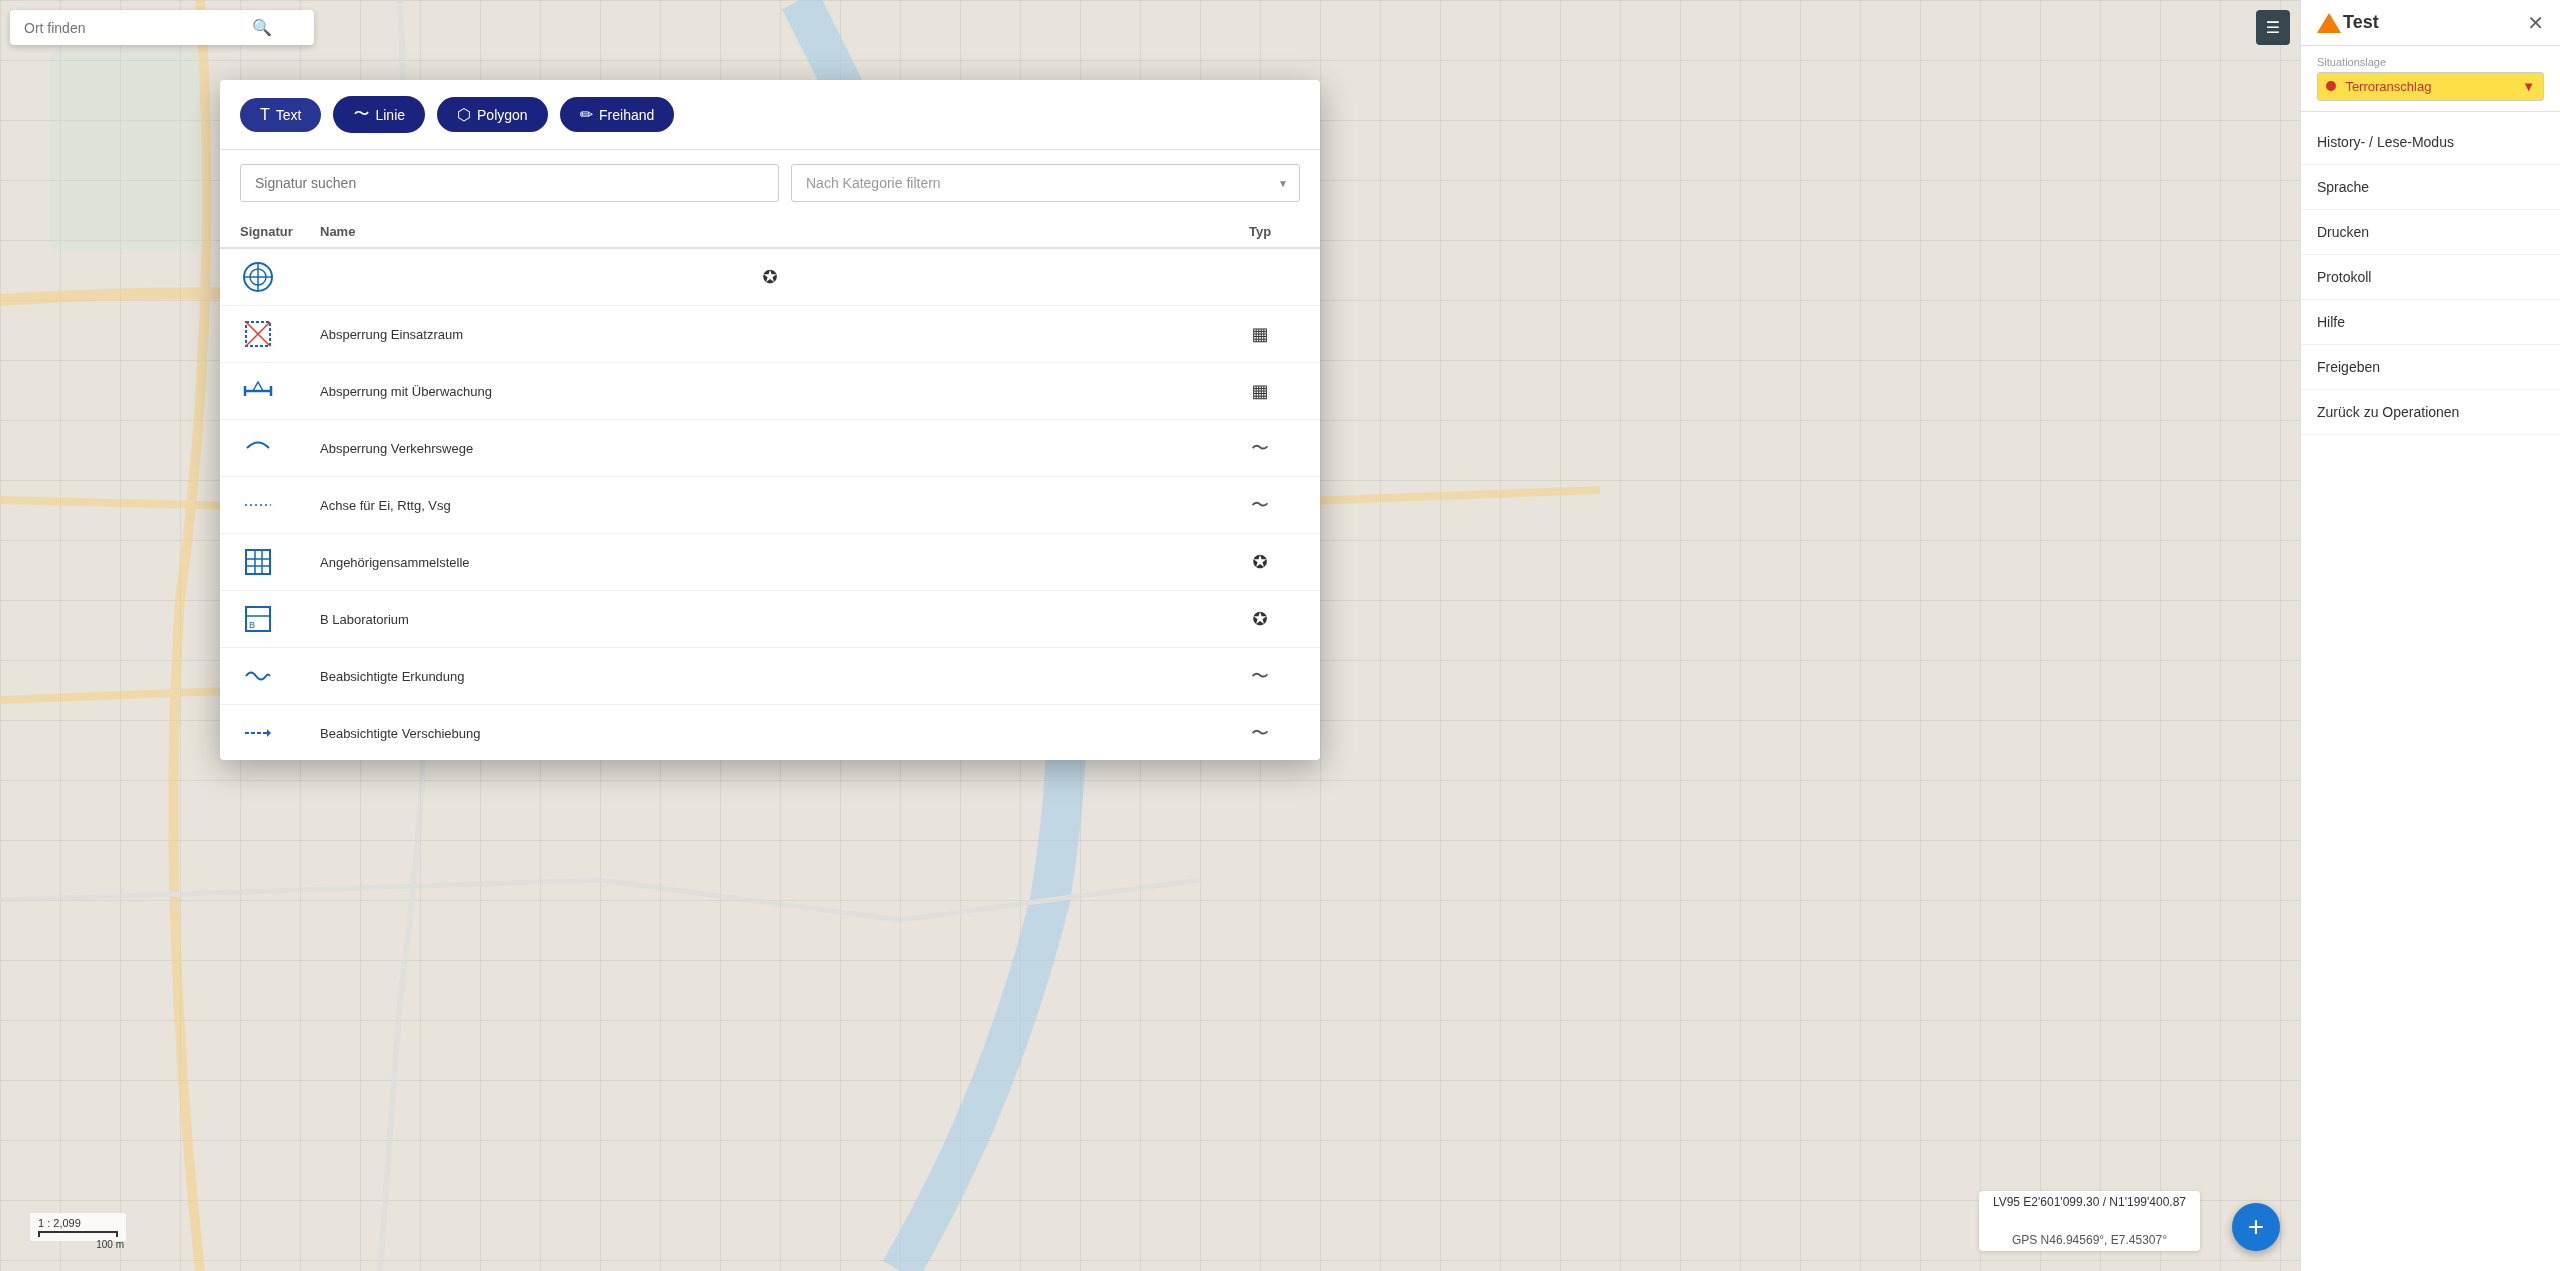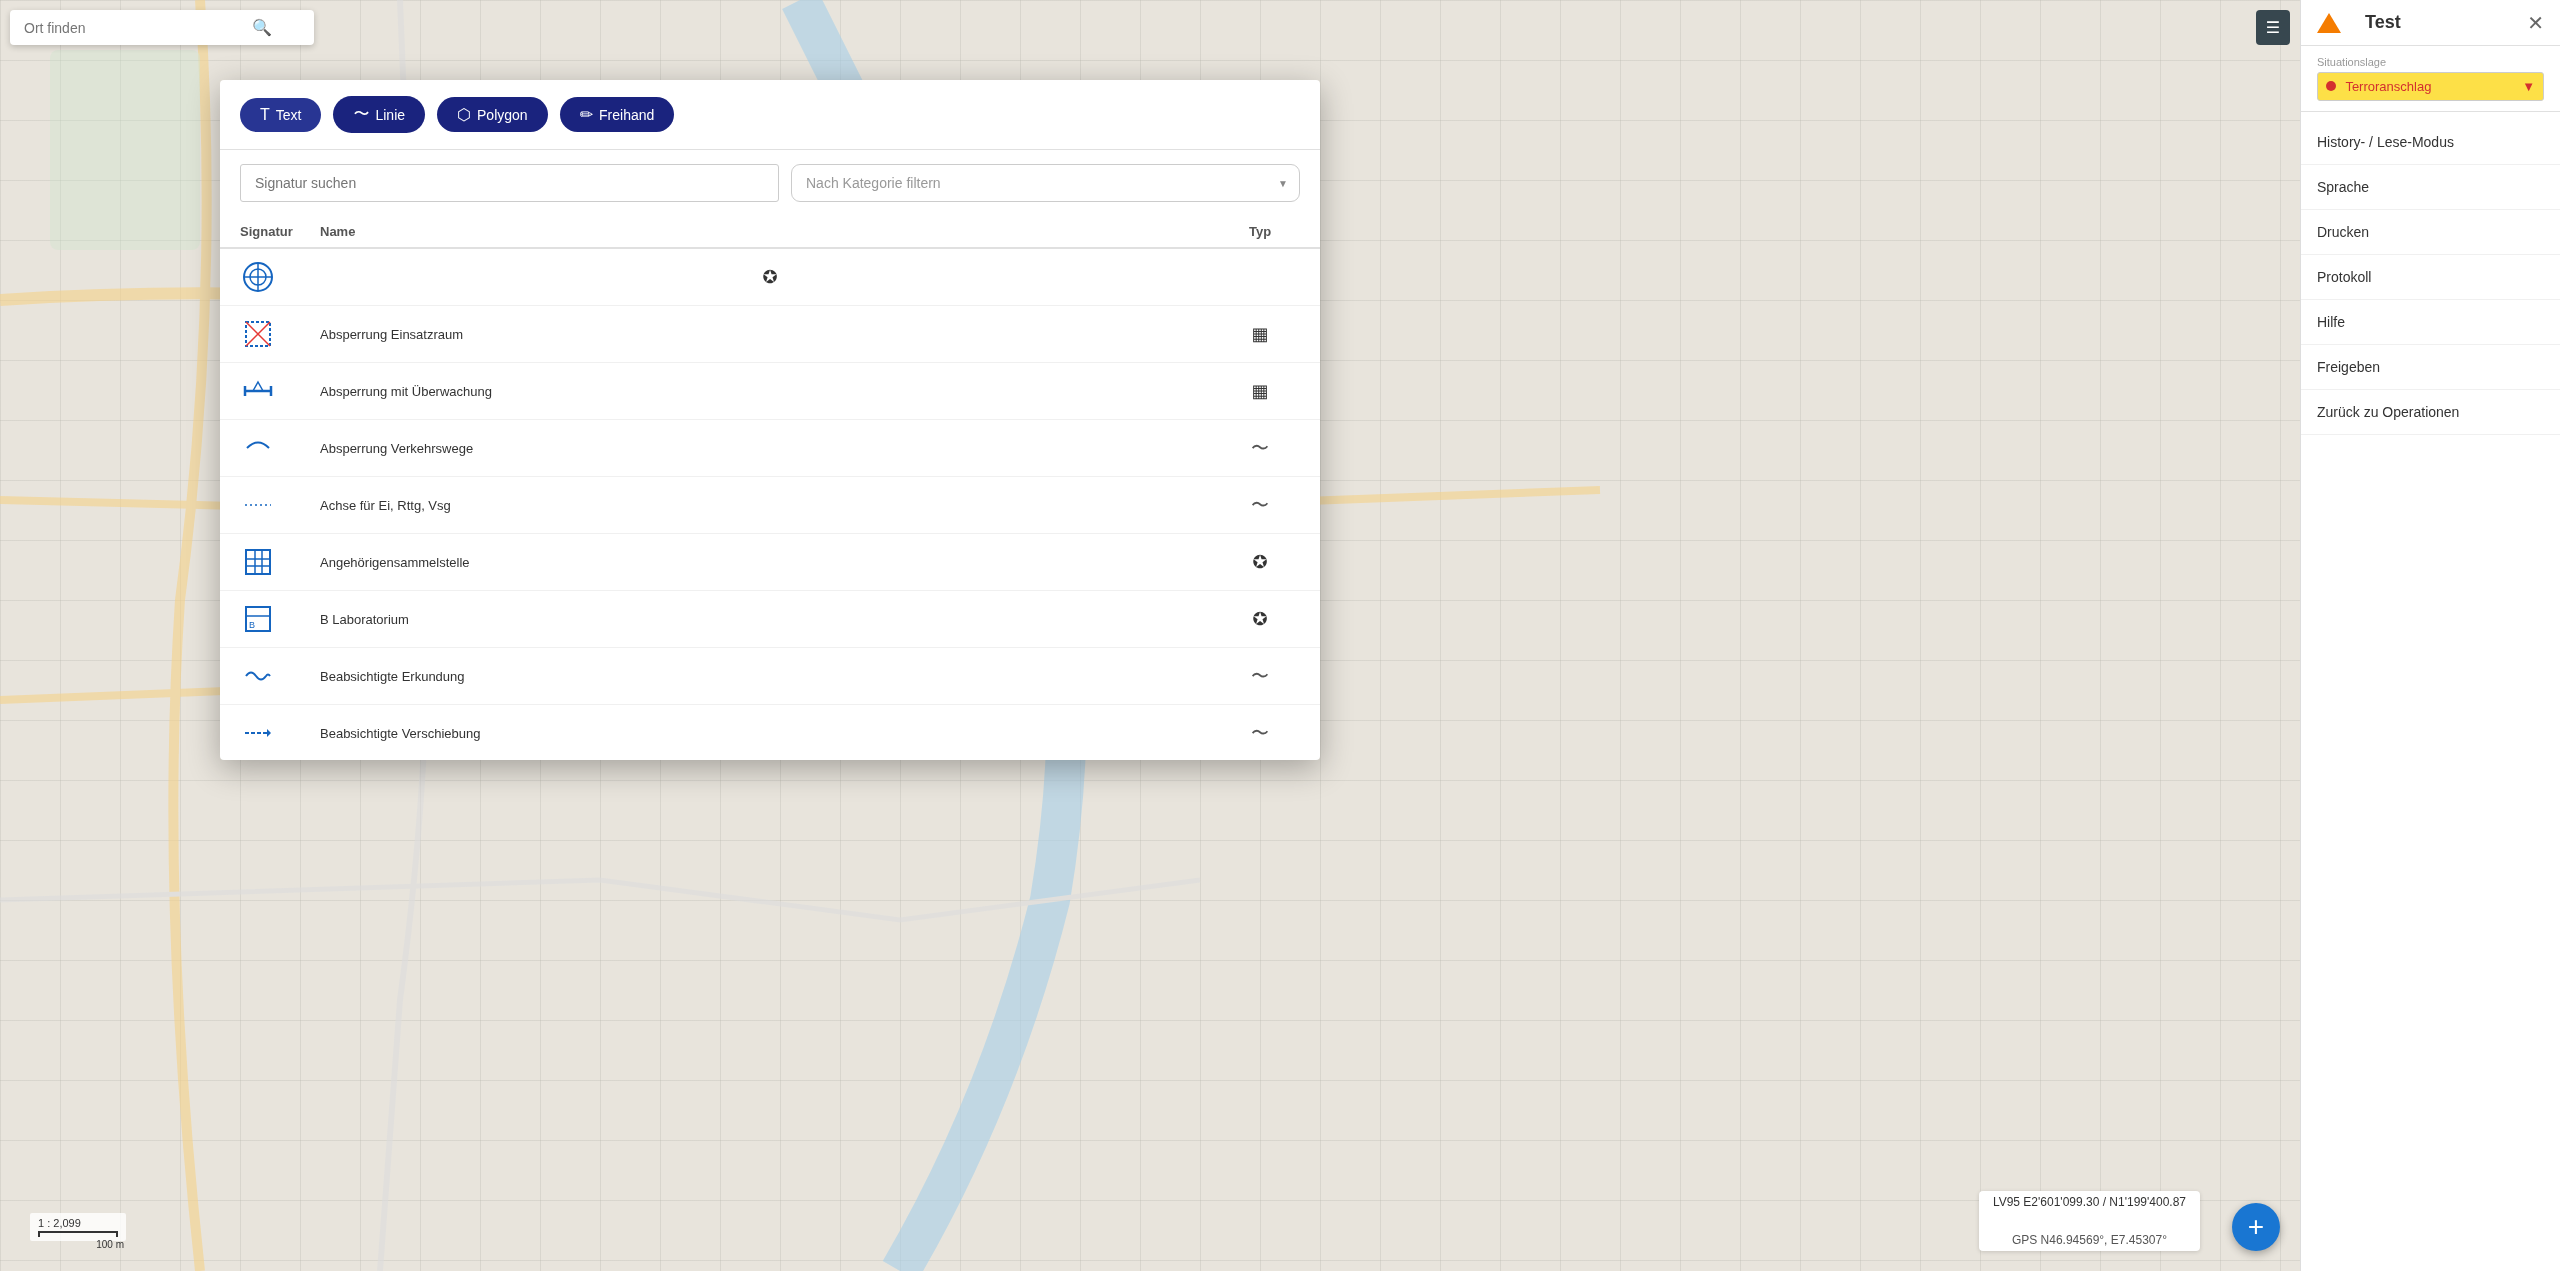--- a/index.html
+++ b/index.html
@@ -62,21 +62,21 @@
       position: absolute; top: 0; right: 0; width: 260px; height: 100%;
       background: #f5f5f5; border-left: 1px solid #ddd;
       display: flex; flex-direction: column;
     }
     #sidebar-header {
       background: white; padding: 12px 16px;
       display: flex; align-items: center; justify-content: space-between;
       border-bottom: 1px solid #e0e0e0;
     }
     #sidebar-title-area {
-      display: flex; align-items: center; gap: 24px;
+      display: flex; align-items: center; gap: 2px;
     }
     .triangle-icon {
       width: 0; height: 0;
       border-left: 12px solid transparent;
       border-right: 12px solid transparent;
       border-bottom: 20px solid #f57c00;
     }
     #sidebar-title {
       font-size: 18px; font-weight: bold; color: #333;
     }
@@ -185,21 +185,21 @@
     }
     .type-polygon {
       font-size: 18px; color: #333;
     }
 
     
     .select-wrapper {
       position: relative; flex: 1;
     }
     .select-wrapper select {
-      width: 100%; border: 1px solid #ccc; border-radius: 9px;
+      width: 100%; border: 1px solid #ccc; border-radius: 3px;
       padding: 10px 14px; font-size: 14px; color: #999;
       background: white; cursor: pointer; appearance: none;
       outline: none;
     }
     .select-wrapper::after {
       content: '▼'; position: absolute; right: 12px; top: 50%; transform: translateY(-50%);
       font-size: 10px; color: #888; pointer-events: none;
     }
   </style>
 </head>

